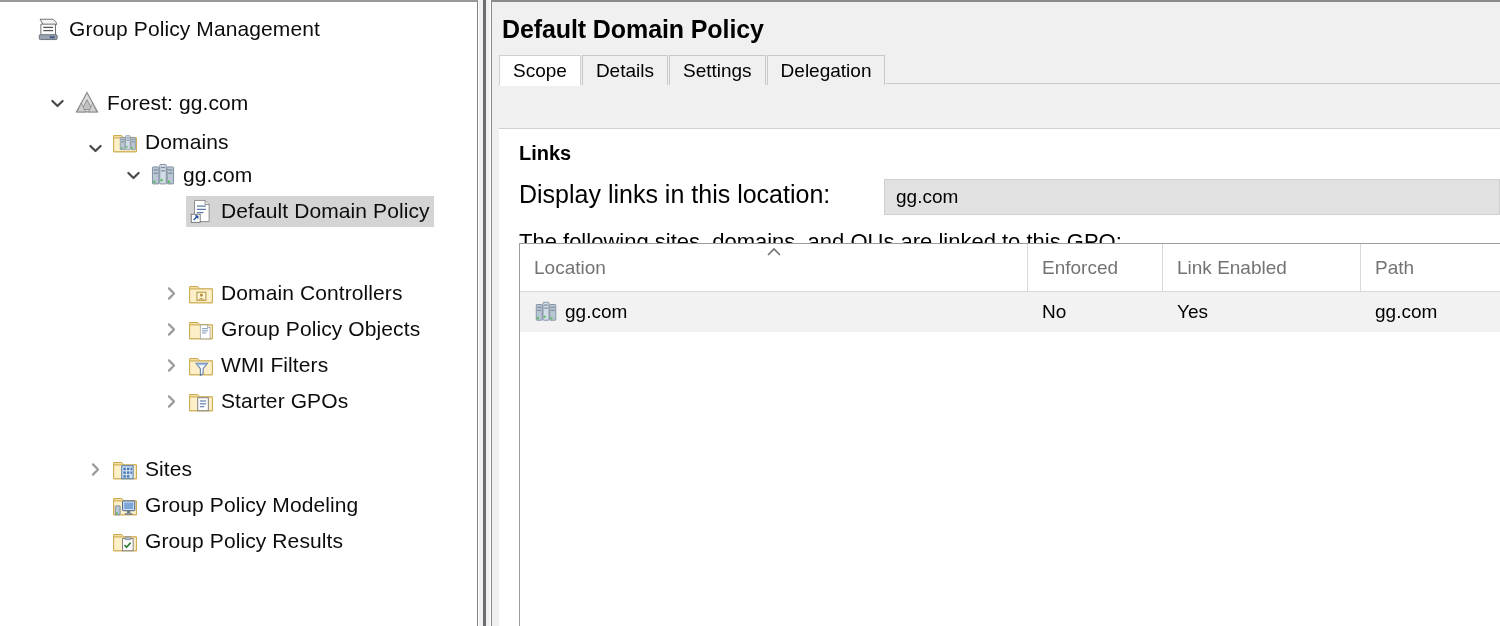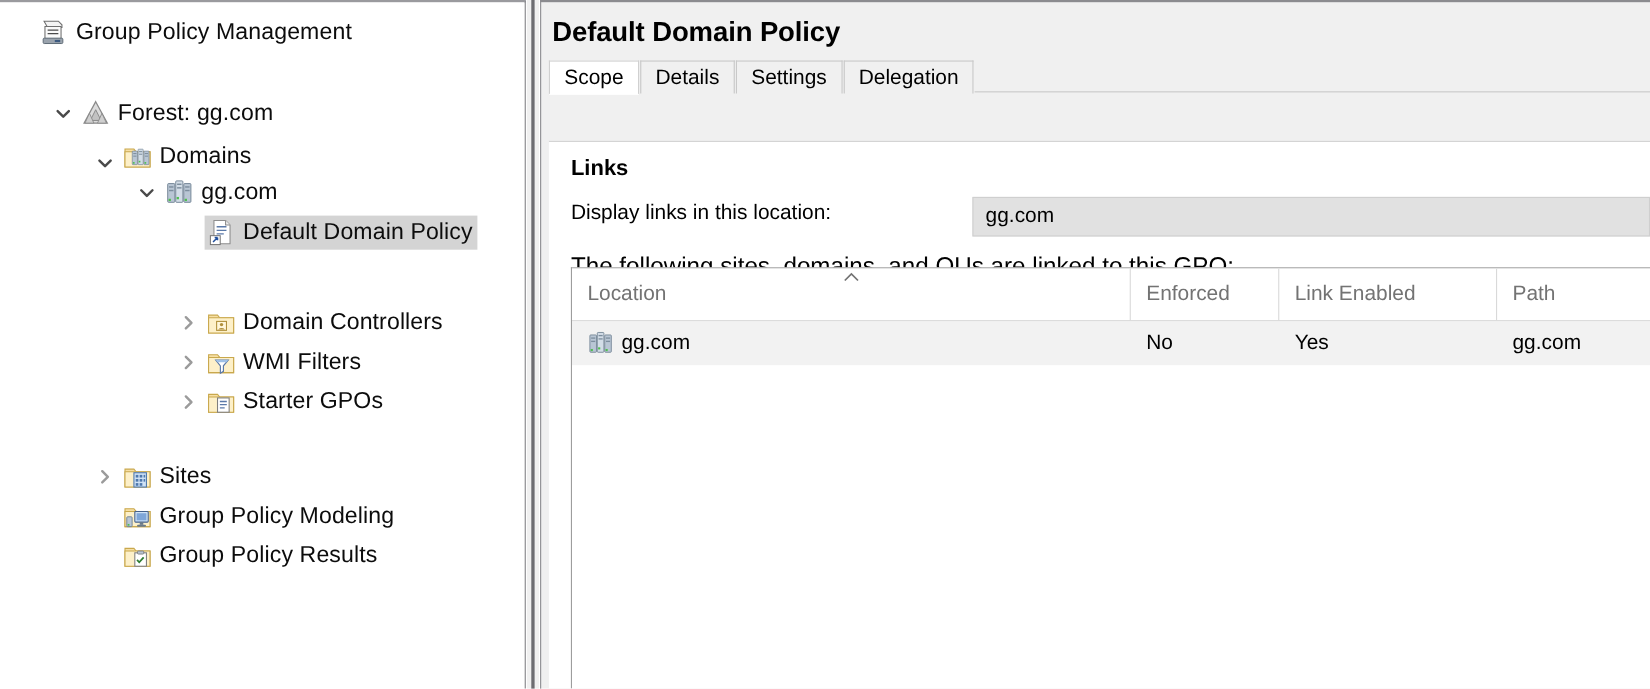--- a/index.html
+++ b/index.html
@@ -200,21 +200,21 @@
 
   .field-row {
     position: relative;
     margin-top: 14px;
     height: 36px;
   }
   .field-label {
     position: absolute;
     left: 20px;
     top: 3px;
-    font-size: 19px;
+    font-size: 25px;
     line-height: 24px;
     color: #000000;
     white-space: nowrap;
   }
   #location-combo {
     position: absolute;
     left: 385px;
     top: 0;
     right: 0;
     height: 36px;
@@ -451,20 +451,45 @@
             <span class="ico">
               <svg width="26" height="26" viewBox="0 0 32 32">
                 <path d="M2 8 h10 l2.5 3 H30 v17 H2 Z" fill="#f6dfa4" stroke="#c9a84c" stroke-width="1.2"></path>
                 <path d="M2 11 h28 v17 H2 Z" fill="#fdf0c9" stroke="#c9a84c" stroke-width="1.2"></path>
                 <rect x="11" y="15" width="11" height="10" fill="#fff6da" stroke="#b08f3a" stroke-width="1.2"></rect>
                 <circle cx="16.5" cy="18.6" r="1.9" fill="#b08f3a"></circle>
                 <path d="M12.6 24 q3.9 -3.2 7.8 0" fill="#b08f3a"></path>
               </svg>
             </span>
             <span class="lbl">Domain Controllers</span>
+          </span>
+        </div>
+        <div class="tree-row" style="padding-left: 156px;">
+          <span class="chev">
+            <svg width="17" height="17" viewBox="0 0 16 16">
+              <path d="M5.6 3.2 L10.4 8 L5.6 12.8" fill="none" stroke="#9b9b9b" stroke-width="2.1" stroke-linecap="round" stroke-linejoin="round"></path>
+            </svg>
+          </span>
+          <span class="rowhit">
+            <span class="ico">
+              <svg width="26" height="26" viewBox="0 0 32 32">
+                <path d="M2 8 h10 l2.5 3 H30 v17 H2 Z" fill="#f6dfa4" stroke="#c9a84c" stroke-width="1.2"></path>
+                <path d="M2 11 h28 v17 H2 Z" fill="#fdf0c9" stroke="#c9a84c" stroke-width="1.2"></path>
+                <g transform="translate(10,9) scale(0.66)">
+                  <path d="M8 3 h13 l5 5 v21 H8 Z" fill="#ffffff" stroke="#8d8d8d" stroke-width="1.2"></path>
+                  <path d="M21 3 v5 h5" fill="#ededed" stroke="#8d8d8d" stroke-width="1.2"></path>
+                  <g stroke="#5b79a8" stroke-width="1.5">
+                    <line x1="11" y1="10" x2="22" y2="10"></line>
+                    <line x1="11" y1="14" x2="22" y2="14"></line>
+                    <line x1="11" y1="18" x2="19" y2="18"></line>
+                  </g>
+                </g>
+              </svg>
+            </span>
+            <span class="lbl">Group Policy Objects</span>
           </span>
         </div>
         <div class="tree-row" style="padding-left: 156px;">
           <span class="chev">
             <svg width="17" height="17" viewBox="0 0 16 16">
               <path d="M5.6 3.2 L10.4 8 L5.6 12.8" fill="none" stroke="#9b9b9b" stroke-width="2.1" stroke-linecap="round" stroke-linejoin="round"></path>
             </svg>
           </span>
           <span class="rowhit">
             <span class="ico">

